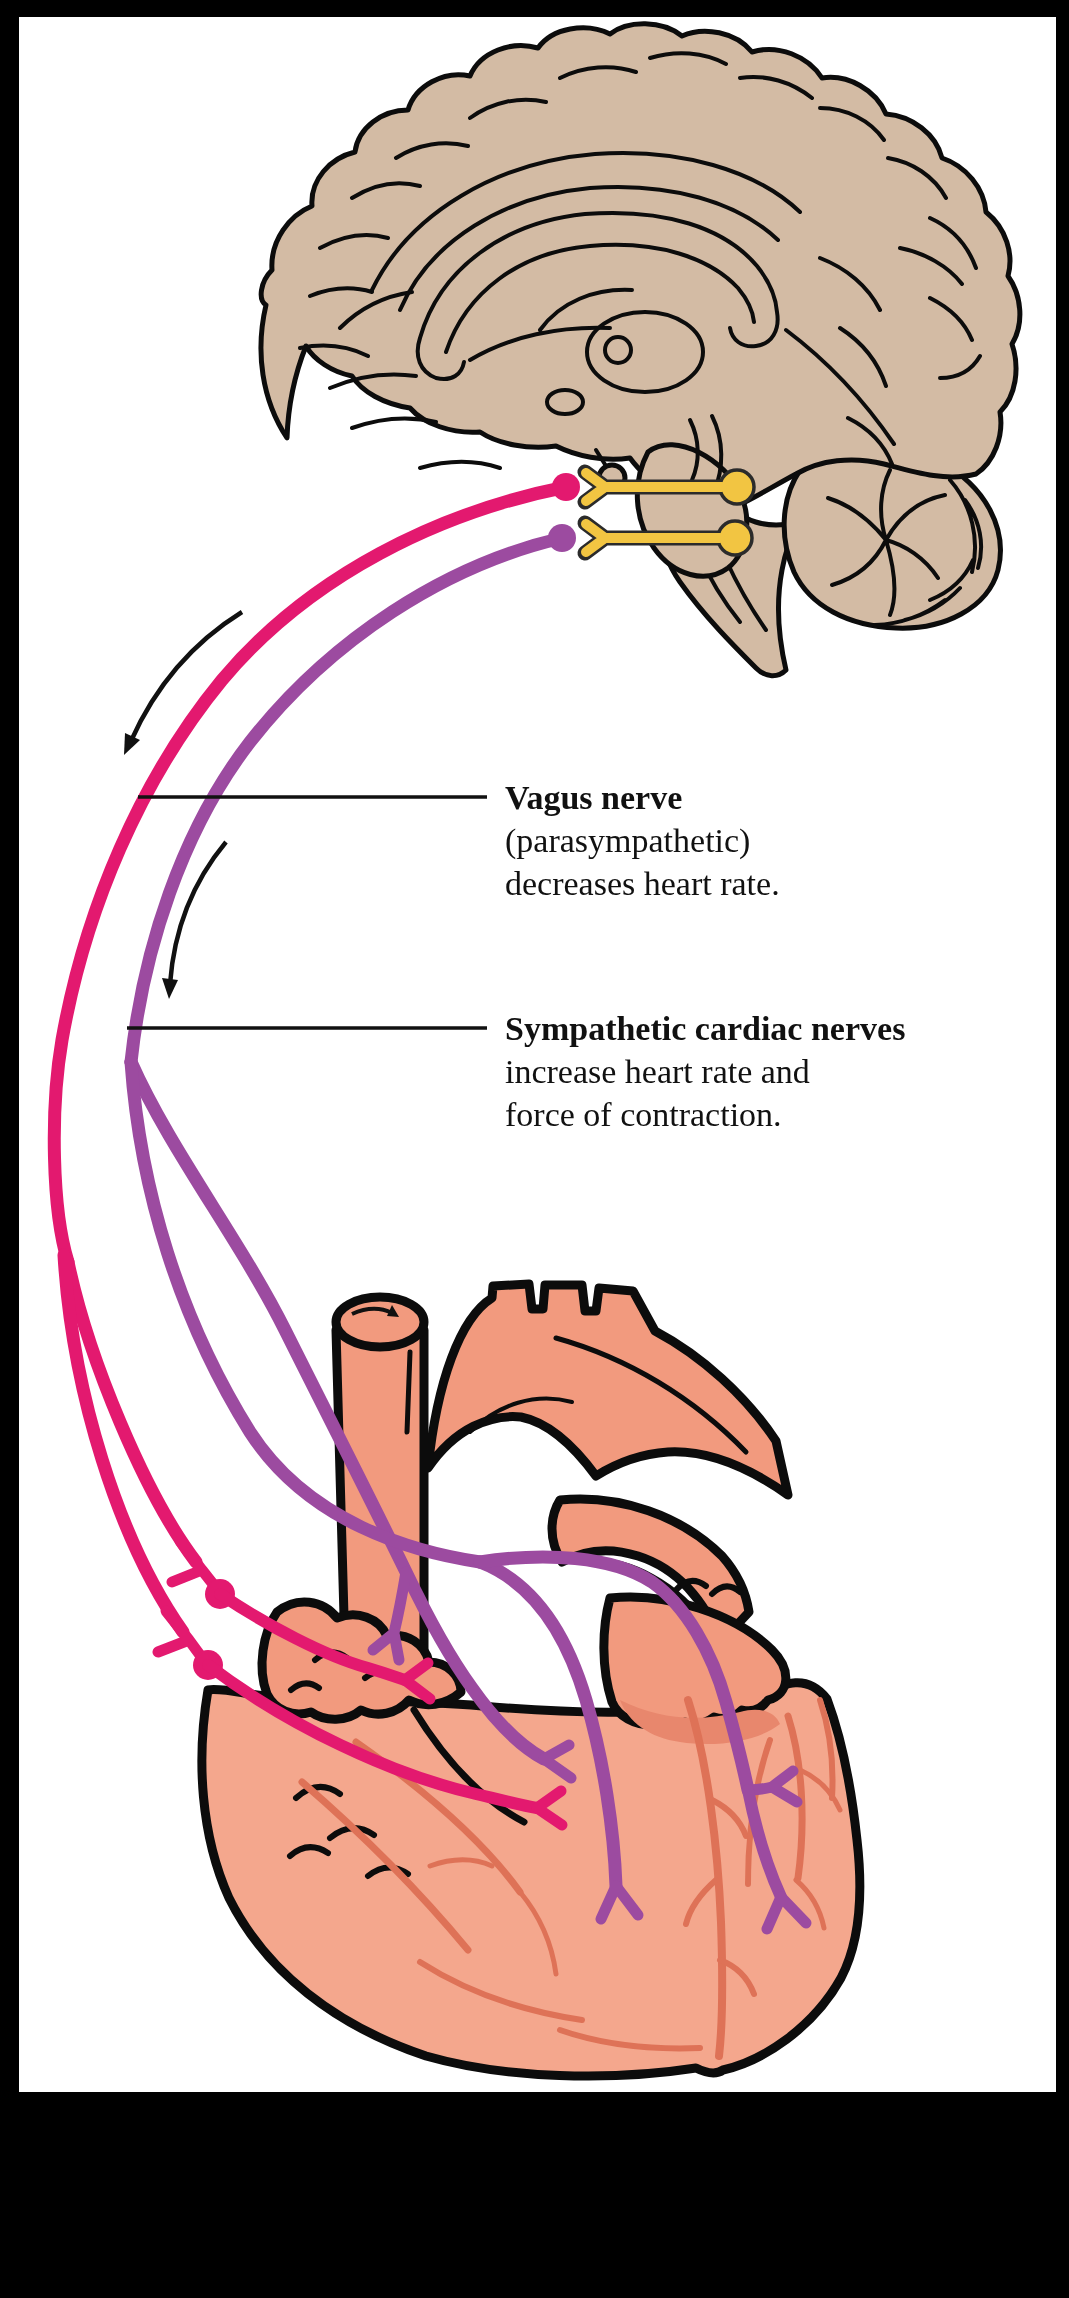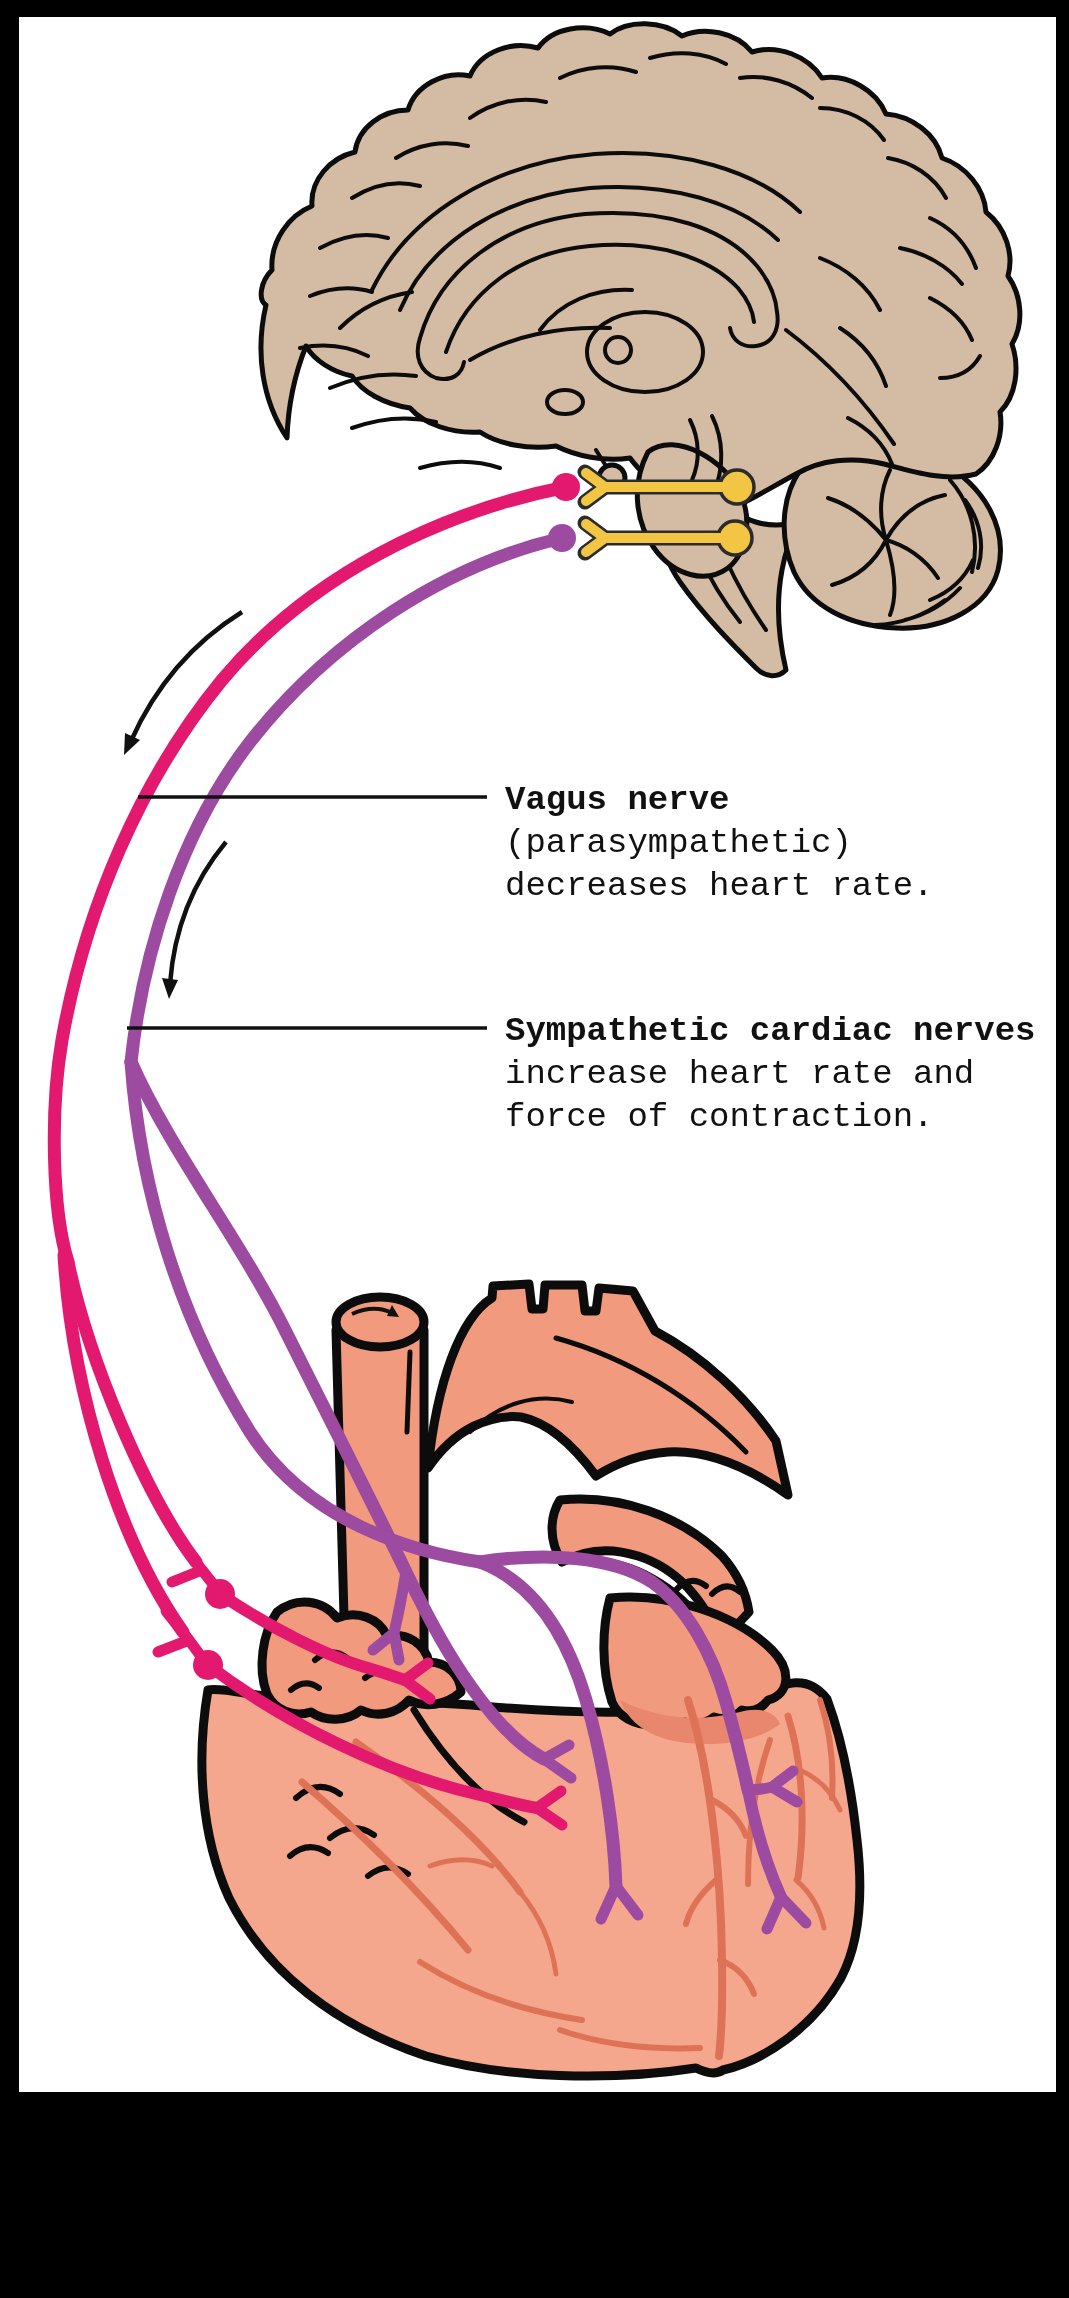--- a/index.html
+++ b/index.html
@@ -1,17 +1,17 @@
 <!DOCTYPE html>
 <html><head>
 <meta charset="utf-8">
 <style>
   html,body{margin:0;padding:0;background:#000;}
   .stage{position:relative;width:1069px;height:2298px;background:#000;overflow:hidden;
-         font-family:Liberation Mono, monospace;text-align:right;}
+         font-family:Liberation Serif, serif;text-align:right;}
   svg{position:absolute;left:0;top:0;}
   .outline{stroke:#0c0c0c;stroke-linecap:round;stroke-linejoin:round;fill:none;}
   .brainfill{fill:#D3BBA4;stroke:#0c0c0c;stroke-width:5;stroke-linejoin:round;}
   .sulci{stroke:#0c0c0c;stroke-width:4;fill:none;stroke-linecap:round;}
   .heartfill{fill:#F29A7E;stroke:#0c0c0c;stroke-width:9;stroke-linejoin:round;}
   .ventfill{fill:#F4A78D;stroke:#0c0c0c;stroke-width:9;stroke-linejoin:round;}
   .vessel{stroke:#DE7257;fill:none;stroke-linecap:round;}
   .pink{stroke:#E3196F;fill:none;stroke-linecap:round;}
   .pinkfill{fill:#E3196F;}
   .purple{stroke:#9C4BA0;fill:none;stroke-linecap:round;}

